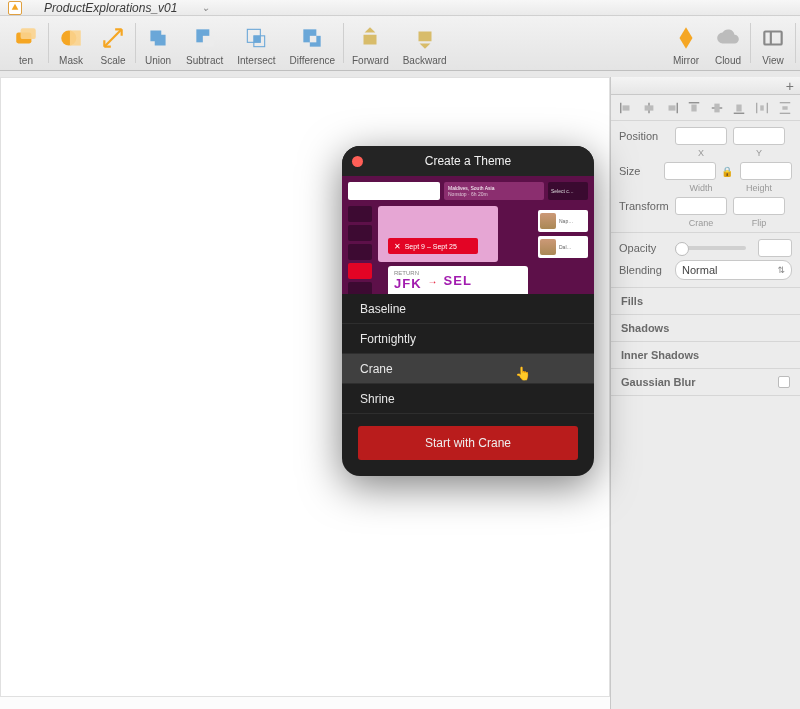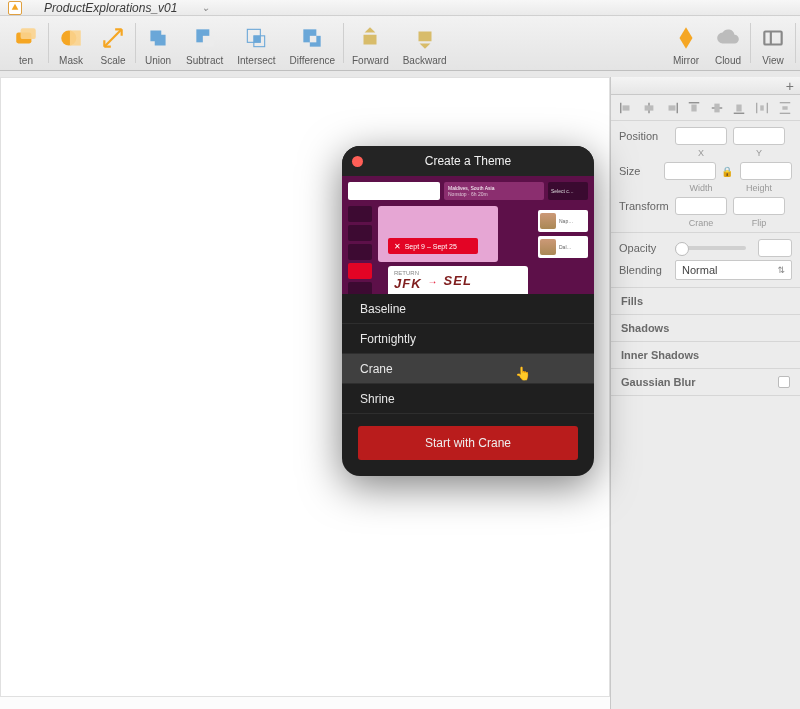--- a/index.html
+++ b/index.html
@@ -35,21 +35,21 @@
   .prop-block { padding:6px 8px 4px 8px; border-bottom:1px solid #d6d6d6; }
   .prop-row { display:flex; align-items:center; gap:6px; margin-bottom:3px; }
   .prop-label { width:50px; font-size:11px; color:#666; }
   .prop-input { flex:1; height:18px; background:#fff; border:1px solid #c8c8c8; border-radius:3px; }
   .prop-input.small { flex:0 0 52px; }
   .sublabels { display:flex; gap:6px; margin-left:56px; font-size:9px; color:#999; }
   .sublabels span { flex:0 0 52px; text-align:center; }
   .lock { font-size:10px; color:#aaa; }
   .slider { flex:1; height:4px; background:#d0d0d0; border-radius:2px; position:relative; margin-right:6px; }
   .slider::after { content:""; position:absolute; left:0; top:-4px; width:12px; height:12px; background:#fff; border:1px solid #bbb; border-radius:50%; }
-  .select { flex:1; height:20px; background:#fff; border:1px solid #c8c8c8; border-radius:2px; display:flex; align-items:center; justify-content:space-between; padding:0 6px; font-size:11px; color:#444; }
+  .select { flex:1; height:20px; background:#fff; border:1px solid #c8c8c8; border-radius:9px; display:flex; align-items:center; justify-content:space-between; padding:0 6px; font-size:11px; color:#444; }
   .section-head { padding:7px 10px; font-size:11px; font-weight:600; color:#6a6a6a; border-bottom:1px solid #d6d6d6; display:flex; justify-content:space-between; align-items:center; }
   .checkbox { width:12px; height:12px; border:1px solid #bbb; border-radius:2px; background:#fff; }
 
   
   .modal { position:absolute; left:342px; top:146px; width:252px; background:#1f1f1f; border-radius:18px; box-shadow:0 10px 40px rgba(0,0,0,0.5); overflow:hidden; color:#e8e8e8; }
   .modal-head { height:30px; display:flex; align-items:center; justify-content:center; position:relative; background:#242424; }
   .modal-head .close-dot { position:absolute; left:10px; top:10px; width:11px; height:11px; border-radius:50%; background:#ff5f57; }
   .modal-head .mtitle { font-size:12px; font-weight:500; color:#f0f0f0; }
   .preview { height:118px; background:#5d1049; position:relative; overflow:hidden; }
   .preview .topbar { position:absolute; top:6px; left:6px; right:6px; height:18px; display:flex; gap:4px; }
@@ -60,21 +60,21 @@
   .preview .chip3 span { font-size:5px; color:#ddd; }
   .preview .pinkcard { position:absolute; left:36px; top:30px; width:120px; height:56px; background:#e6a6d4; border-radius:3px; }
   .preview .redpill { position:absolute; left:46px; top:62px; width:90px; height:16px; background:#e30425; border-radius:2px; display:flex; align-items:center; gap:4px; padding:0 6px; }
   .preview .redpill .x { color:#fff; font-size:8px; }
   .preview .redpill .t { color:#fff; font-size:7px; }
   .preview .leftcol { position:absolute; left:6px; top:30px; width:24px; display:flex; flex-direction:column; gap:3px; }
   .preview .leftcol .cell { height:16px; background:#3d0a32; border-radius:2px; }
   .preview .leftcol .cell.active { background:#e30425; }
   .preview .whcard { position:absolute; left:46px; bottom:0; width:140px; height:28px; background:#fff; border-radius:3px 3px 0 0; display:flex; align-items:center; gap:6px; padding:0 6px; }
   .preview .whcard .lbl { font-size:6px; color:#888; }
-  .preview .whcard .jfk { font-size:13px; font-weight:700; color:#7f1d1d; letter-spacing:1px;font-style:italic; }
+  .preview .whcard .jfk { font-size:13px; font-weight:700; color:#a21caf; letter-spacing:1px; }
   .preview .whcard .arrow { font-size:10px; color:#e30425; }
   .preview .sidepics { position:absolute; right:6px; top:34px; width:50px; display:flex; flex-direction:column; gap:4px; }
   .preview .sidepics .pic { height:22px; background:#fff; border-radius:2px; display:flex; align-items:center; gap:3px; padding:2px; }
   .preview .sidepics .thumb { width:16px; height:16px; background:linear-gradient(#c97,#a85); border-radius:2px; }
   .preview .sidepics .txt { font-size:5px; color:#666; }
 
   .theme-list { display:flex; flex-direction:column; }
   .theme-item { height:30px; display:flex; align-items:center; padding:0 18px; font-size:12px; color:#e8e8e8; border-bottom:1px solid #2e2e2e; cursor:pointer; position:relative; }
   .theme-item.hover { background:#404040; }
   .theme-item .cursor { position:absolute; right:62px; top:12px; font-size:13px; color:#fff; }

